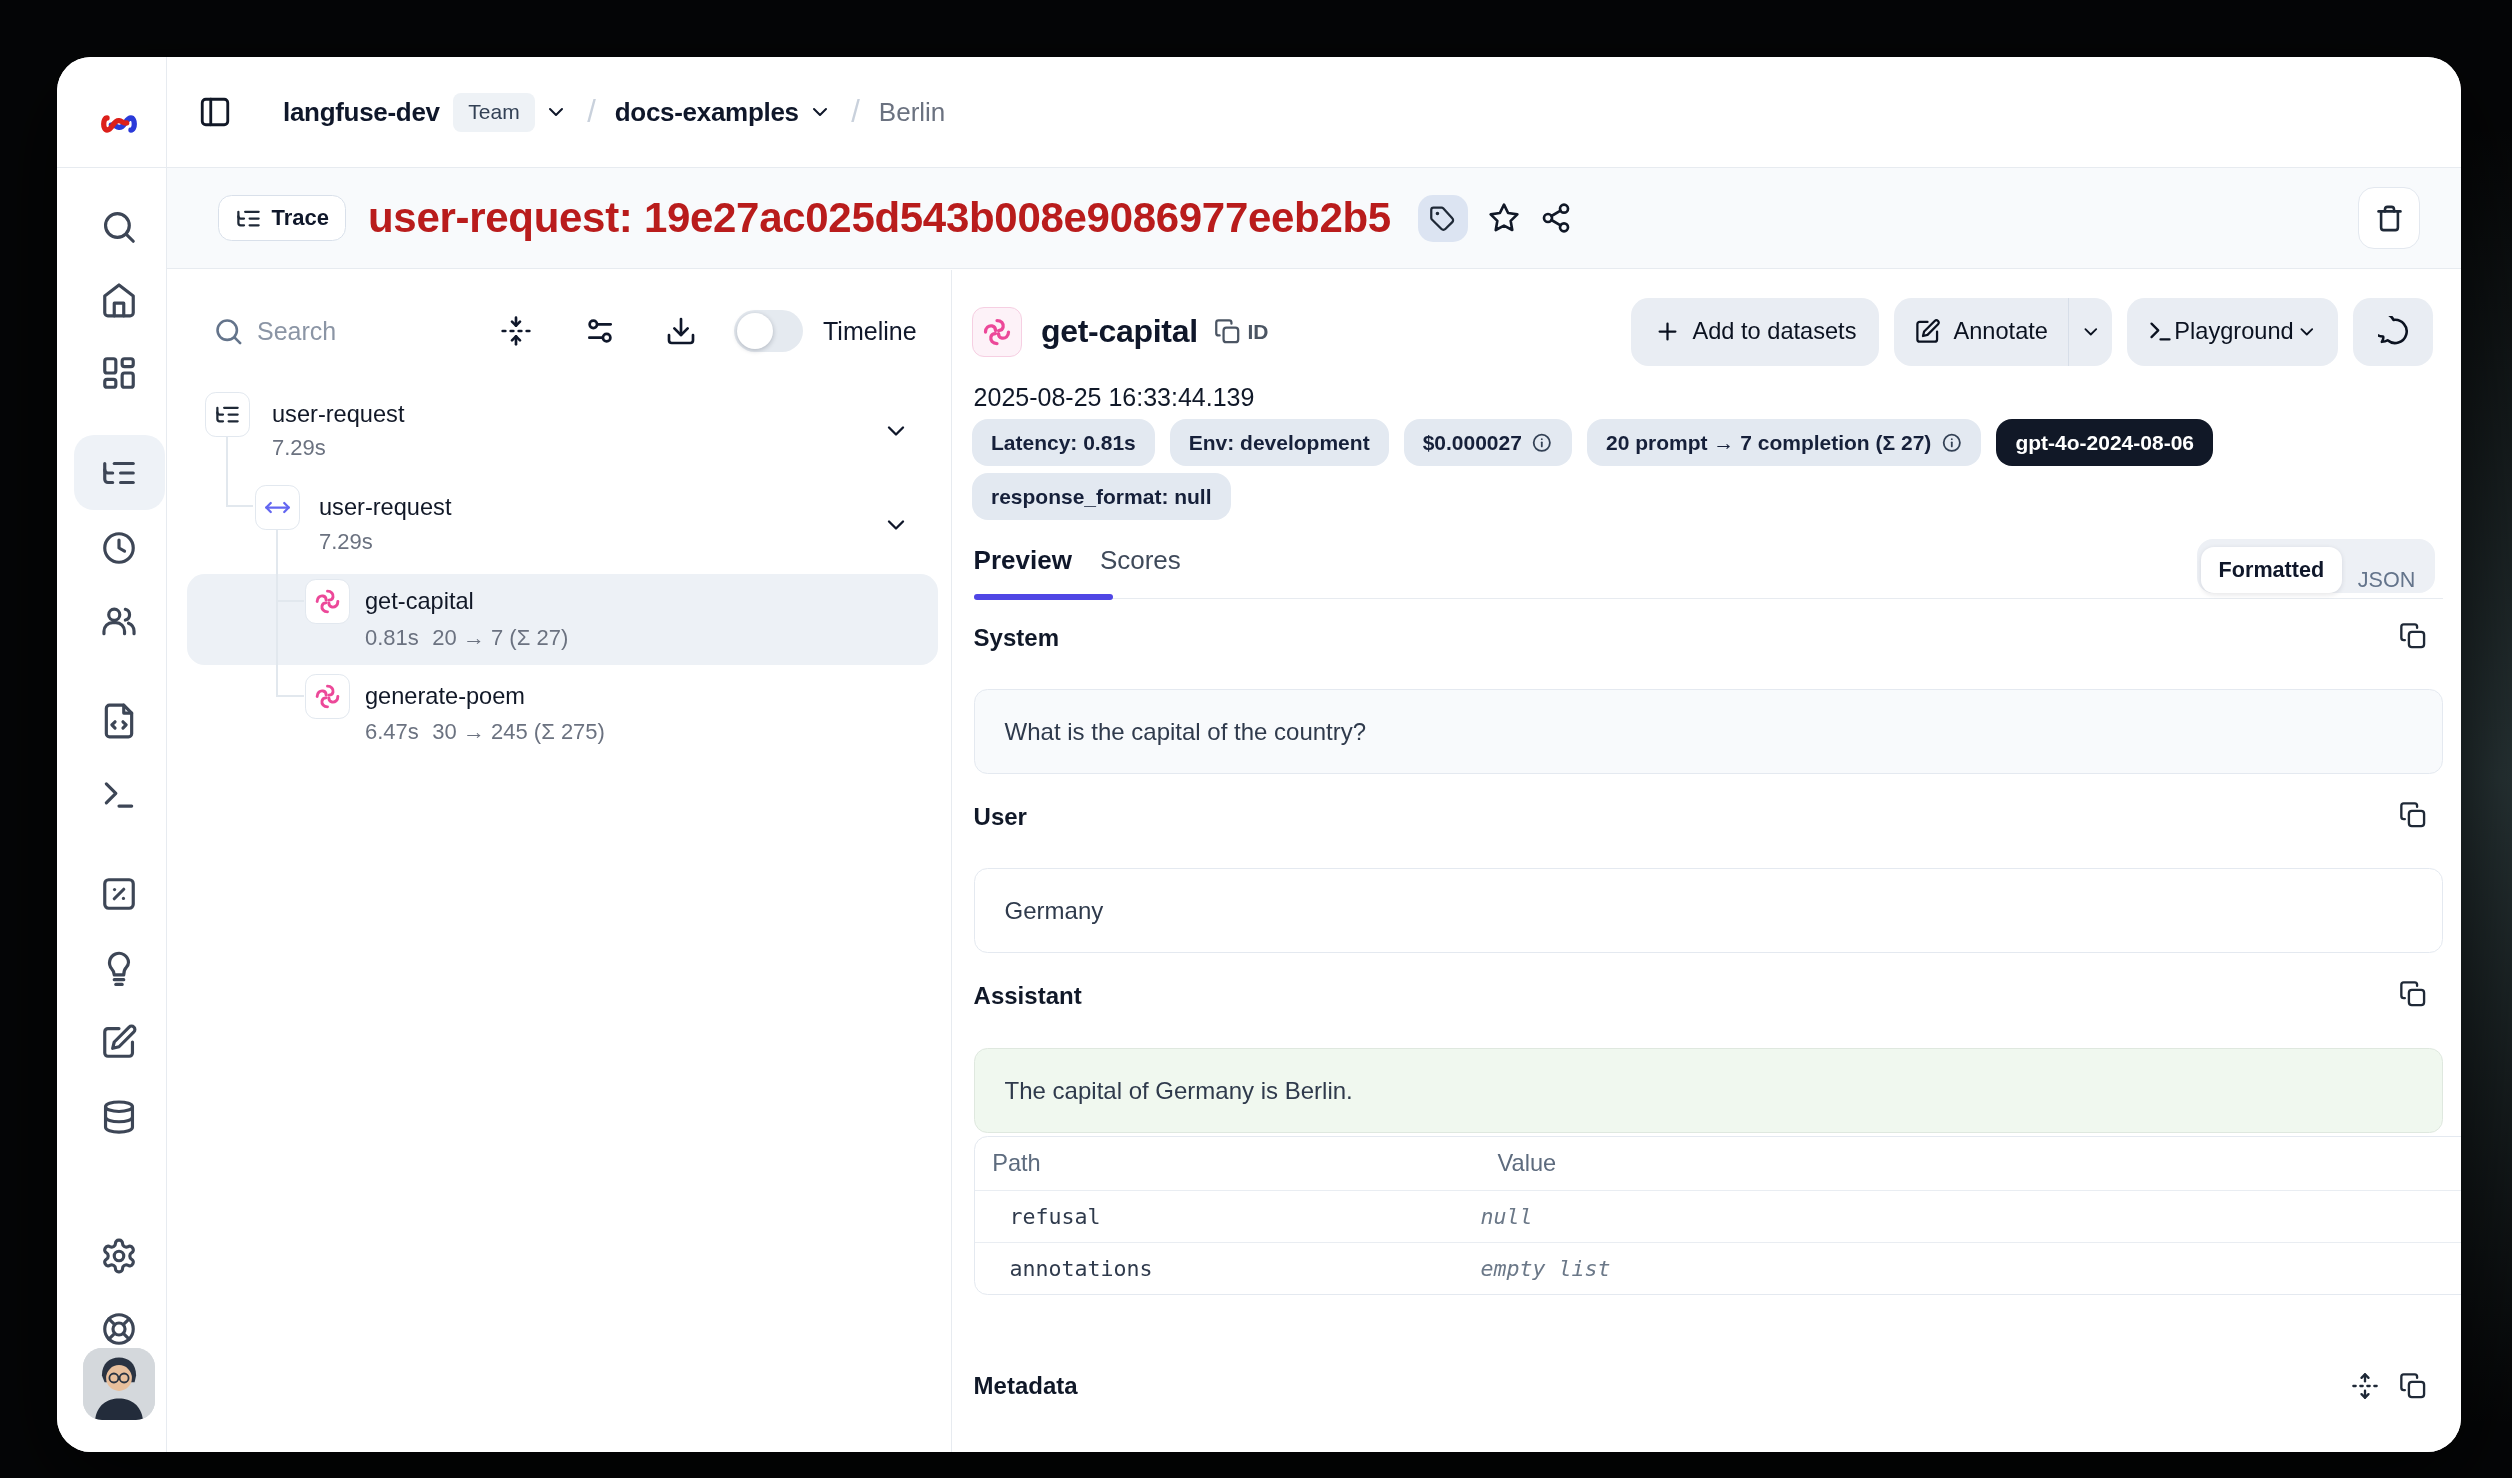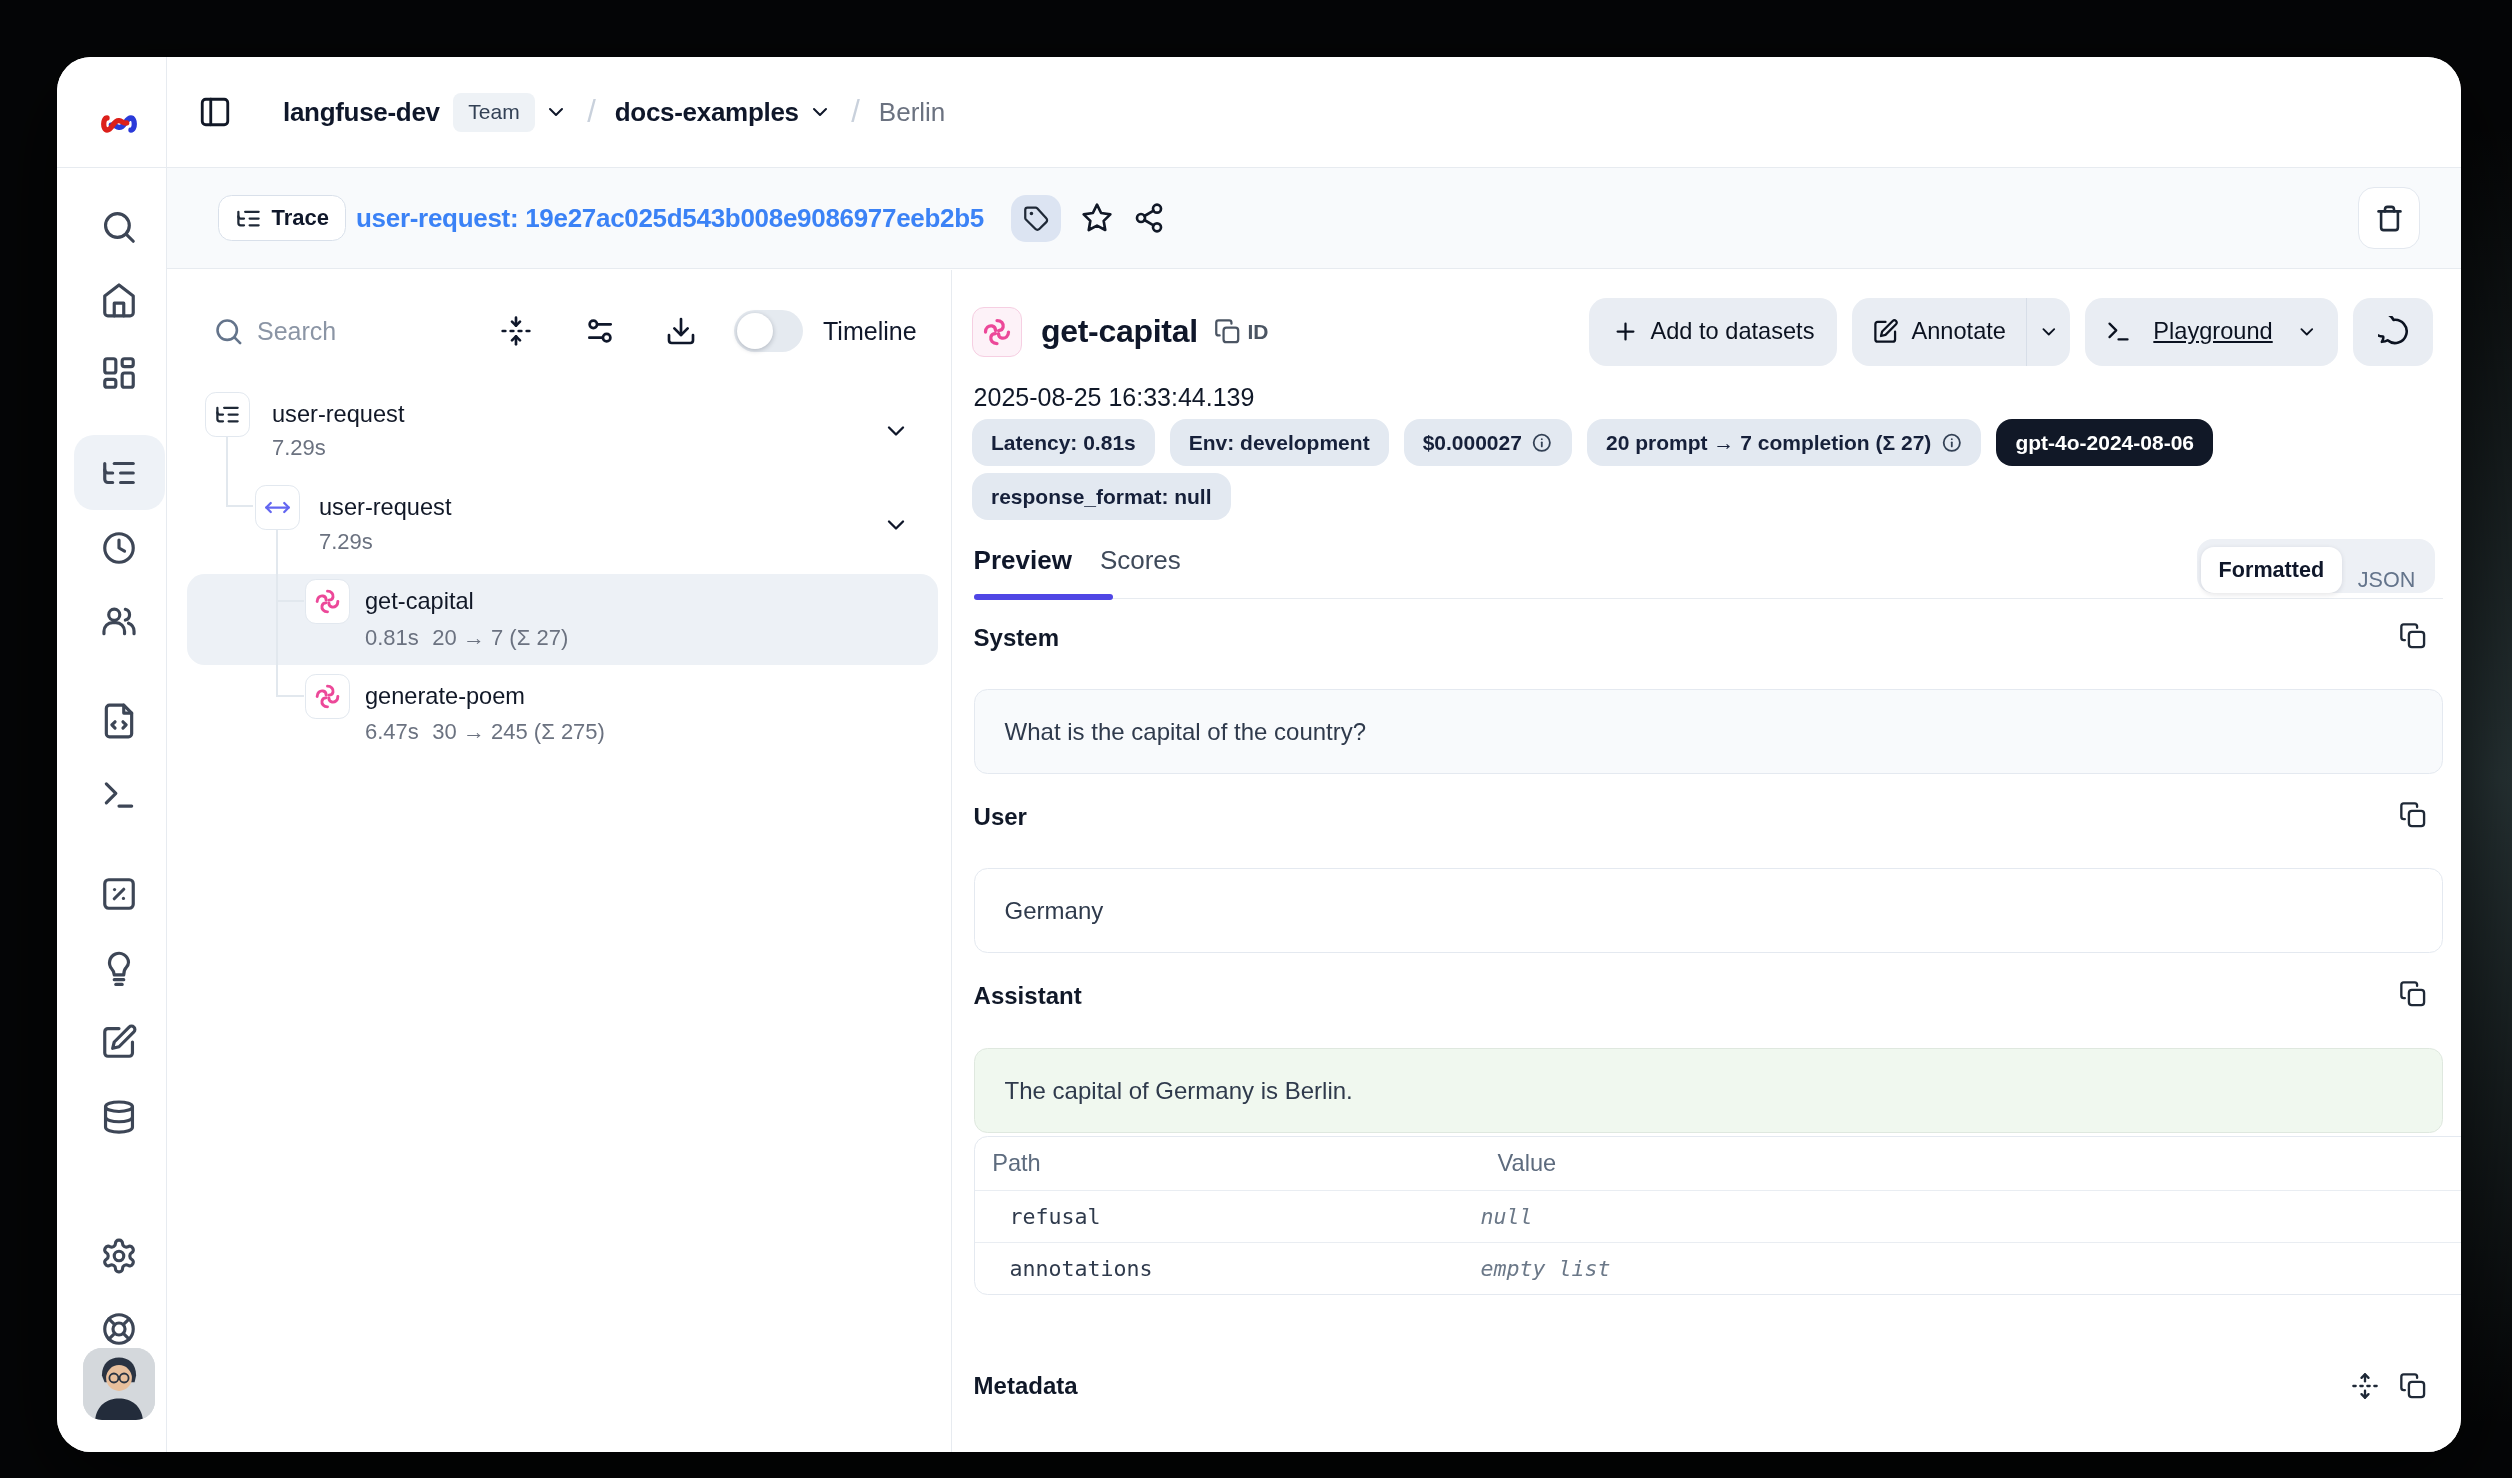--- a/index.html
+++ b/index.html
@@ -36,21 +36,21 @@
   .crumb-badge { margin-left:13.5px; background:#eef2f6; border-radius:8px; height:39px; display:flex; align-items:center; padding:0 15px; font-size:21px; font-weight:500; color:#334155; }
   .crumb-chev { margin-left:9.5px; width:24px; height:24px; color:#0f172a; }
   .crumb-slash { margin-left:19px; margin-right:1.4px; font-size:31px; font-weight:300; color:#c9d1dc; }
   .crumb-project { margin-left:17.6px; font-size:26px; font-weight:700; letter-spacing:-0.3px; color:#0f172a; }
   .crumb-page { margin-left:17.6px; font-size:26px; font-weight:500; color:#6b7280; }
 
   
   .tracebar { position:absolute; left:110px; top:111px; right:0; height:101px; background:var(--subtle-bg,#f8fafc); border-bottom:1.4px solid var(--border,#e7ebf0); display:flex; align-items:center; padding:0 41px 0 51px; z-index:4; }
   .trace-type-badge { display:flex; align-items:center; gap:9.5px; height:46px; padding:0 16px; background:#fff; border:1.4px solid #d9e0ea; border-radius:13.5px; font-size:22px; font-weight:700; color:#0f172a; }
   .trace-type-badge .icon { width:27px; height:27px; color:#1f2937; }
-  .trace-title { margin-left:10px; font-size:26px; font-weight:700; letter-spacing:-0.3px; color:#3b82f6; white-space:nowrap; }
+  .trace-title { margin-left:22px; font-size:42px; font-weight:700; letter-spacing:-0.3px; color:#b91c1c; white-space:nowrap; }
   .tag-pill { margin-left:27px; width:50px; height:47px; border-radius:15px; background:var(--tag-pill-bg,#dce4f2); display:flex; align-items:center; justify-content:center; color:#1f2937; }
   .tag-pill .icon { width:27px; height:27px; }
   .tracebar .ghost { width:32px; height:32px; color:#111827; margin-left:20px; }
   .trash-btn { margin-left:auto; width:62px; height:62px; background:#fff; border:1.4px solid #e3e8ef; border-radius:16px; display:flex; align-items:center; justify-content:center; color:#1f2937; }
   .trash-btn .icon { width:31px; height:31px; }
 
   
   .tree { position:absolute; left:110px; top:213px; width:785px; bottom:0; background:#fff; border-right:1.4px solid var(--border,#e7ebf0); z-index:3; }
   .search-icon-l { position:absolute; left:46px; top:46px; width:31px; height:31px; color:#64748b; }
   .search-ph { position:absolute; left:90px; top:45px; font-size:25px; color:#8b95a5; line-height:32px; }
@@ -76,21 +76,21 @@
   .idcopy { margin-left:16px; width:27px; height:27px; color:#4b5563; }
   .idlab { margin-left:6.8px; font-size:21px; font-weight:600; color:#4b5563; }
   .btn { display:flex; align-items:center; height:68px; background:#e9edf3; border-radius:17.6px; font-size:23.6px; font-weight:500; color:#0b1220; }
   .btn .icon { width:27px; height:27px; color:#0b1220; }
   .btn-add { margin-left:auto; padding:0 23px; gap:12px; }
   .btn-annotate { margin-left:15px; padding:0; }
   .btn-annotate .main { display:flex; align-items:center; gap:12px; padding:0 20px; height:100%; }
   .btn-annotate .divider { width:1.4px; height:100%; background:#d7deе8; background:#d7dee8; }
   .btn-annotate .chev { width:43px; height:100%; display:flex; align-items:center; justify-content:center; }
   .btn-annotate .chev .icon { width:21.6px; height:21.6px; }
-  .btn-playground { margin-left:15px; padding:0 20px; gap:21px;text-decoration:underline; }
+  .btn-playground { margin-left:15px; padding:0 20px; gap:0; }
   .btn-playground .chevi { width:21.6px; height:21.6px; margin-left:2.7px; }
   .btn-chat { margin-left:15px; width:80px; justify-content:center; }
   .btn-chat .icon { width:31px; height:31px; }
   .dtimestamp { position:absolute; left:21.6px; top:111px; font-size:25px; font-weight:500; color:#101828; line-height:32px; }
 
   .badges-row { position:absolute; left:20px; display:flex; gap:15px; }
   .badge { display:flex; align-items:center; gap:9.5px; height:47px; padding:0 19px; border-radius:16px; background:var(--badge-bg,#e3e9f1); font-size:21px; font-weight:700; color:#16203a; white-space:nowrap; }
   .badge .icon { width:21.6px; height:21.6px; color:#334155; }
   .badge.dark { background:var(--model-badge-bg,#111827); color:#fff; }
 

